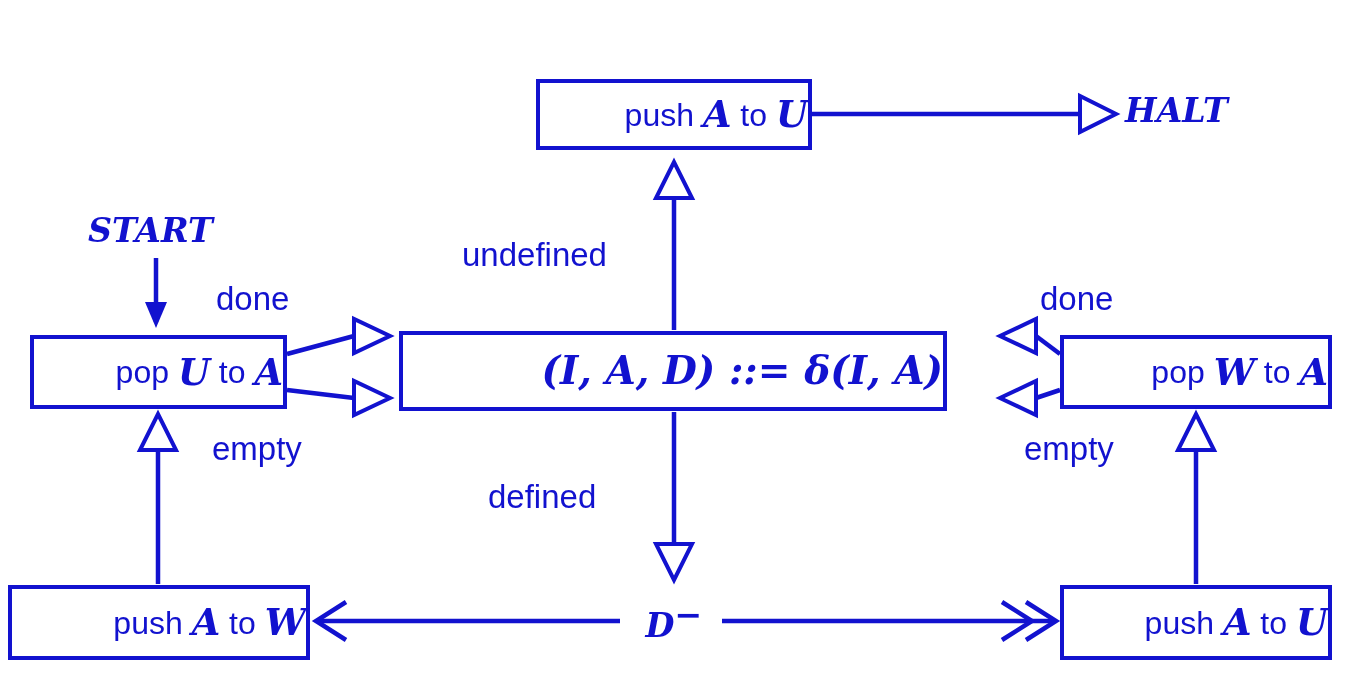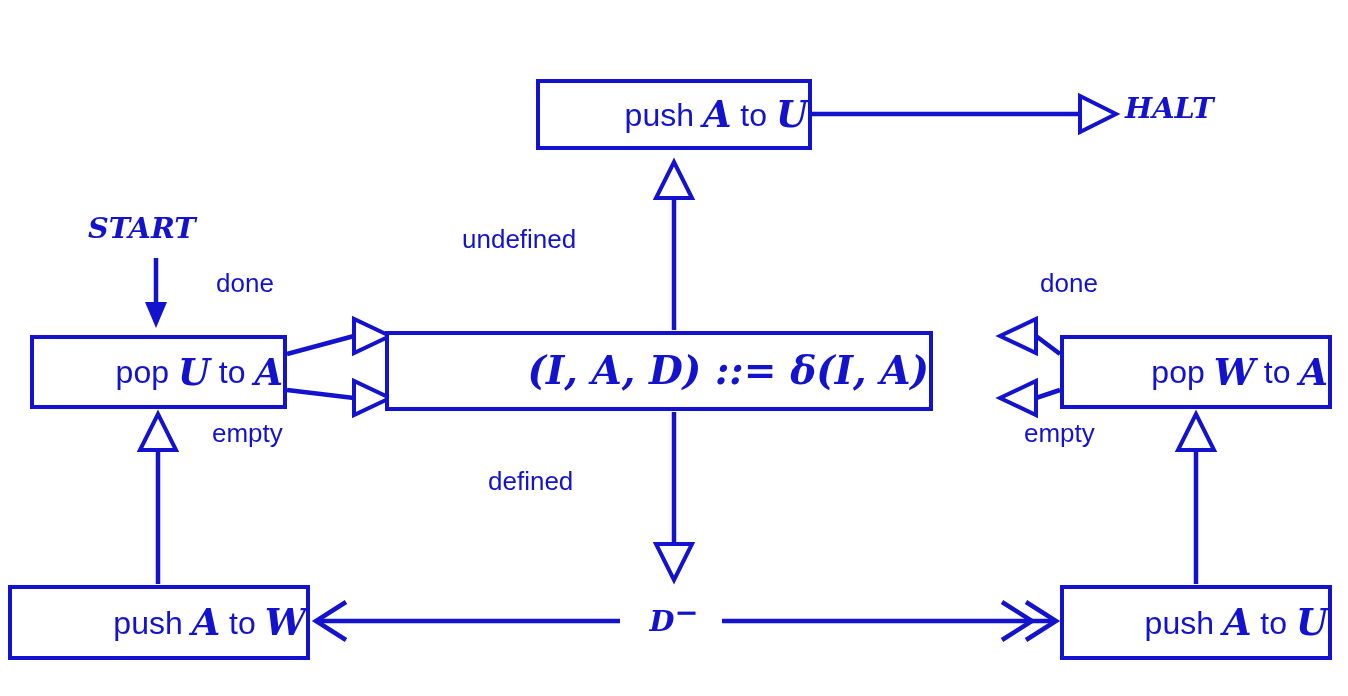--- a/index.html
+++ b/index.html
@@ -19,23 +19,23 @@
     position: absolute; border: 4px solid var(--ink); background: var(--bg);
     display: flex; align-items: center; justify-content: flex-end;
     font-size: 32px; white-space: pre; line-height: 1;
   }
   .box.wide { font-size: 34px; }
   .math {
     font-family: "DejaVu Serif", serif; font-style: italic; font-weight: bold;
     font-size: 1.15em; line-height: 1;
   }
   .terminal {
-    position: absolute; font-size: 25px; white-space: pre; line-height: 1;
+    position: absolute; font-size: 29px; white-space: pre; line-height: 1;
   }
-  .edge-label { position: absolute; font-size: 26px; white-space: pre; line-height: 1; }
+  .edge-label { position: absolute; font-size: 33px; white-space: pre; line-height: 1; margin-top: 12px; }
   sup { font-size: 68%; vertical-align: super; }
 </style>
 </head>
 <body>
 
 <div class="canvas">
 
   <svg class="edges" viewBox="0 0 1348 696">
 
     <line class="ln" x1="812" y1="114" x2="1080" y2="114"></line>
@@ -72,21 +72,21 @@
 
     <line class="ln" x1="1196" y1="584" x2="1196" y2="450"></line>
     <polygon class="open-head" points="1178,450 1214,450 1196,414"></polygon>
   </svg>
 
   <div class="terminal" style="left:88px; top:214px;"><span class="math">START</span></div>
   <div class="terminal" style="left:1125px; top:94px;"><span class="math">HALT</span></div>
 
   <div class="box" style="left:536px; top:79px; width:276px; height:71px;"><span>push </span><span class="math">A</span><span> to </span><span class="math">U</span></div>
   <div class="box" style="left:30px; top:335px; width:257px; height:74px;"><span>pop </span><span class="math">U</span><span> to </span><span class="math">A</span></div>
-  <div class="box wide" style="left:385px; top:331px; width:548px; height:80px;"><span class="math">(I, A, D) ::= δ(I, A)</span></div>
+  <div class="box wide" style="left:399px; top:331px; width:548px; height:80px;"><span class="math">(I, A, D) ::= δ(I, A)</span></div>
   <div class="box" style="left:1060px; top:335px; width:272px; height:74px;"><span>pop </span><span class="math">W</span><span> to </span><span class="math">A</span></div>
   <div class="box" style="left:8px; top:585px; width:302px; height:75px;"><span>push </span><span class="math">A</span><span> to </span><span class="math">W</span></div>
   <div class="box" style="left:1060px; top:585px; width:272px; height:75px;"><span>push </span><span class="math">A</span><span> to </span><span class="math">U</span></div>
 
   <div class="terminal" style="left:630px; top:598px; width:88px; text-align:center;"><span class="math">D</span><sup class="math">−</sup></div>
 
   <div class="edge-label" style="left:216px; top:270px;">done</div>
   <div class="edge-label" style="left:212px; top:420px;">empty</div>
   <div class="edge-label" style="left:1040px; top:270px;">done</div>
   <div class="edge-label" style="left:1024px; top:420px;">empty</div>

